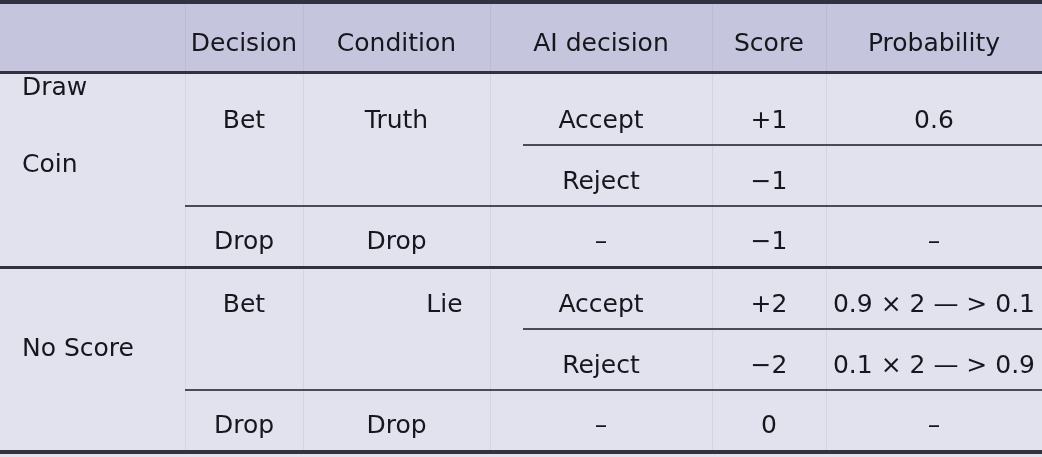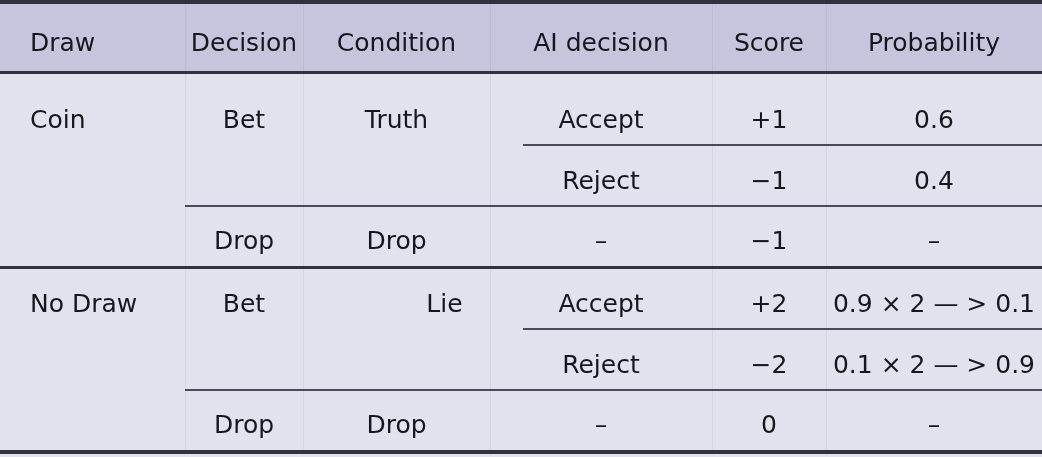--- a/index.html
+++ b/index.html
@@ -87,21 +87,21 @@
   }
 
   
   .c-draw  { left: 0px;   width: 185px; }
   .c-dec   { left: 185px; width: 118px; }
   .c-cond  { left: 303px; width: 187px; }
   .c-ai    { left: 490px; width: 222px; }
   .c-score { left: 712px; width: 114px; }
   .c-prob  { left: 826px; width: 216px; }
 
-  .pad-left { padding-left: 30px; box-sizing: border-box; }
+  .pad-left { padding-left: 22px; box-sizing: border-box; margin-top: 44px; }
 </style>
 </head>
 <body>
 
 <div id="table-root">
 
   <div class="header-band"></div>
 
   <div class="colsep" style="left:185px;"></div>
   <div class="colsep" style="left:303px;"></div>
@@ -128,29 +128,28 @@
 
   <div class="cell left c-draw pad-left" style="top:107px;">Coin</div>
   <div class="cell center c-dec" style="top:107px;">Bet</div>
   <div class="cell center c-cond" style="top:107px;text-align:center;">Truth</div>
   <div class="cell center c-ai" style="top:107px;">Accept</div>
   <div class="cell center c-score" style="top:107px;">+1</div>
   <div class="cell center c-prob" style="top:107px;text-align:center;">0.6</div>
 
   <div class="cell center c-ai" style="top:168px;">Reject</div>
   <div class="cell center c-score" style="top:168px;">−1</div>
-  <div class="cell center c-prob" style="top:168px;">0.4</div>
 
   <div class="cell center c-dec" style="top:228px;">Drop</div>
   <div class="cell center c-cond" style="top:228px;">Drop</div>
   <div class="cell center c-ai" style="top:228px;">–</div>
   <div class="cell center c-score" style="top:228px;">−1</div>
   <div class="cell center c-prob" style="top:228px;">–</div>
 
-  <div class="cell left c-draw pad-left" style="top:291px;">No Draw</div>
+  <div class="cell left c-draw pad-left" style="top:291px;">No Score</div>
   <div class="cell center c-dec" style="top:291px;">Bet</div>
   <div class="cell center c-cond" style="top:291px;padding-left:48px;">Lie</div>
   <div class="cell center c-ai" style="top:291px;">Accept</div>
   <div class="cell center c-score" style="top:291px;">+2</div>
   <div class="cell center c-prob" style="top:291px;">0.9 × 2 — &gt; 0.1</div>
 
   <div class="cell center c-ai" style="top:352px;">Reject</div>
   <div class="cell center c-score" style="top:352px;">−2</div>
   <div class="cell center c-prob" style="top:352px;">0.1 × 2 — &gt; 0.9</div>
 

